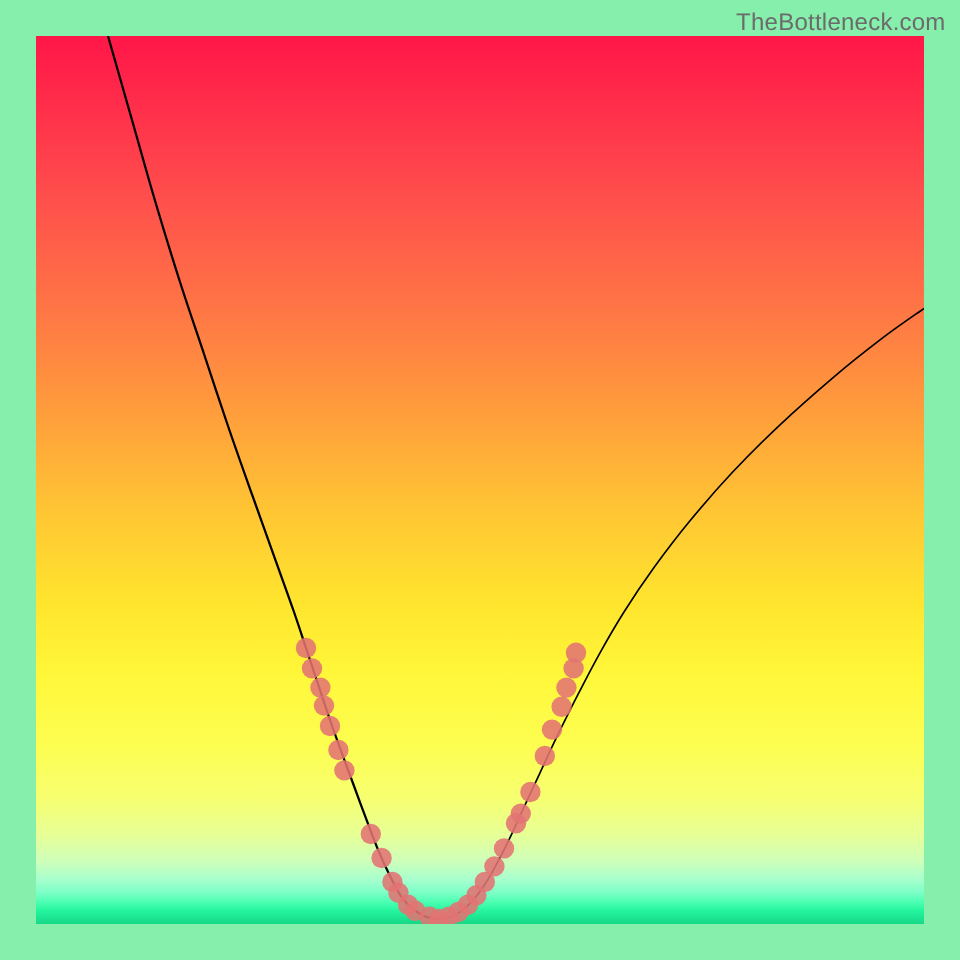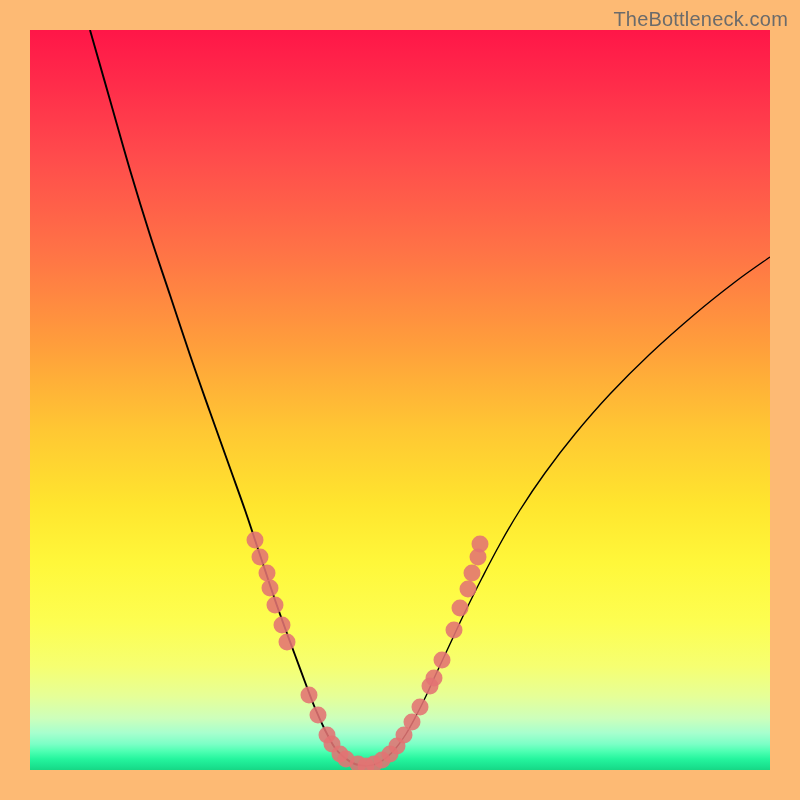--- a/index.html
+++ b/index.html
@@ -10,21 +10,21 @@
     background: #000;
     font-family: Arial, Helvetica, sans-serif;
     overflow: hidden;
   }
   .frame {
     position: absolute;
     left: 0;
     top: 0;
     width: 800px;
     height: 800px;
-    background: #fdba74;
+    background: #86efac;
   }
   .plot {
     position: absolute;
     left: 30px;
     top: 30px;
     width: 740px;
     height: 740px;
     overflow: hidden;
   }
   .gradient {

